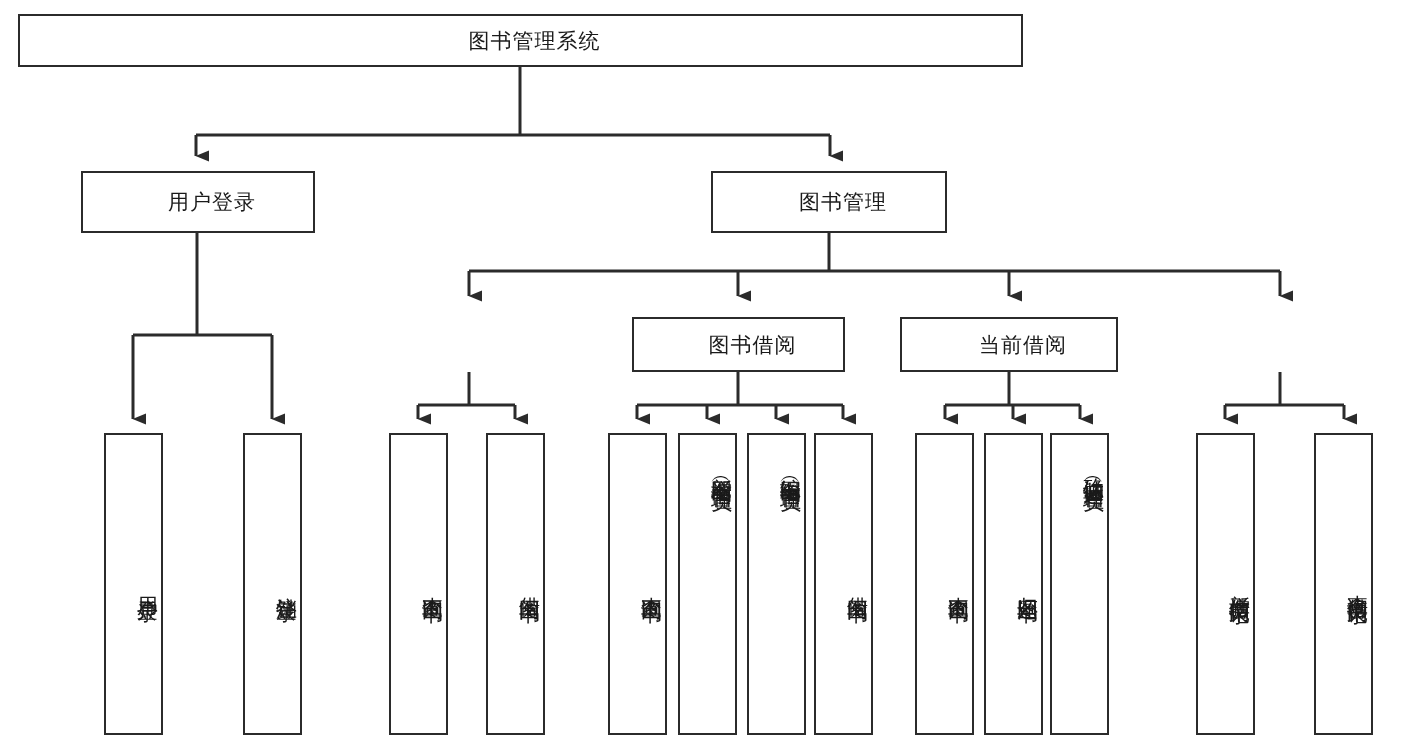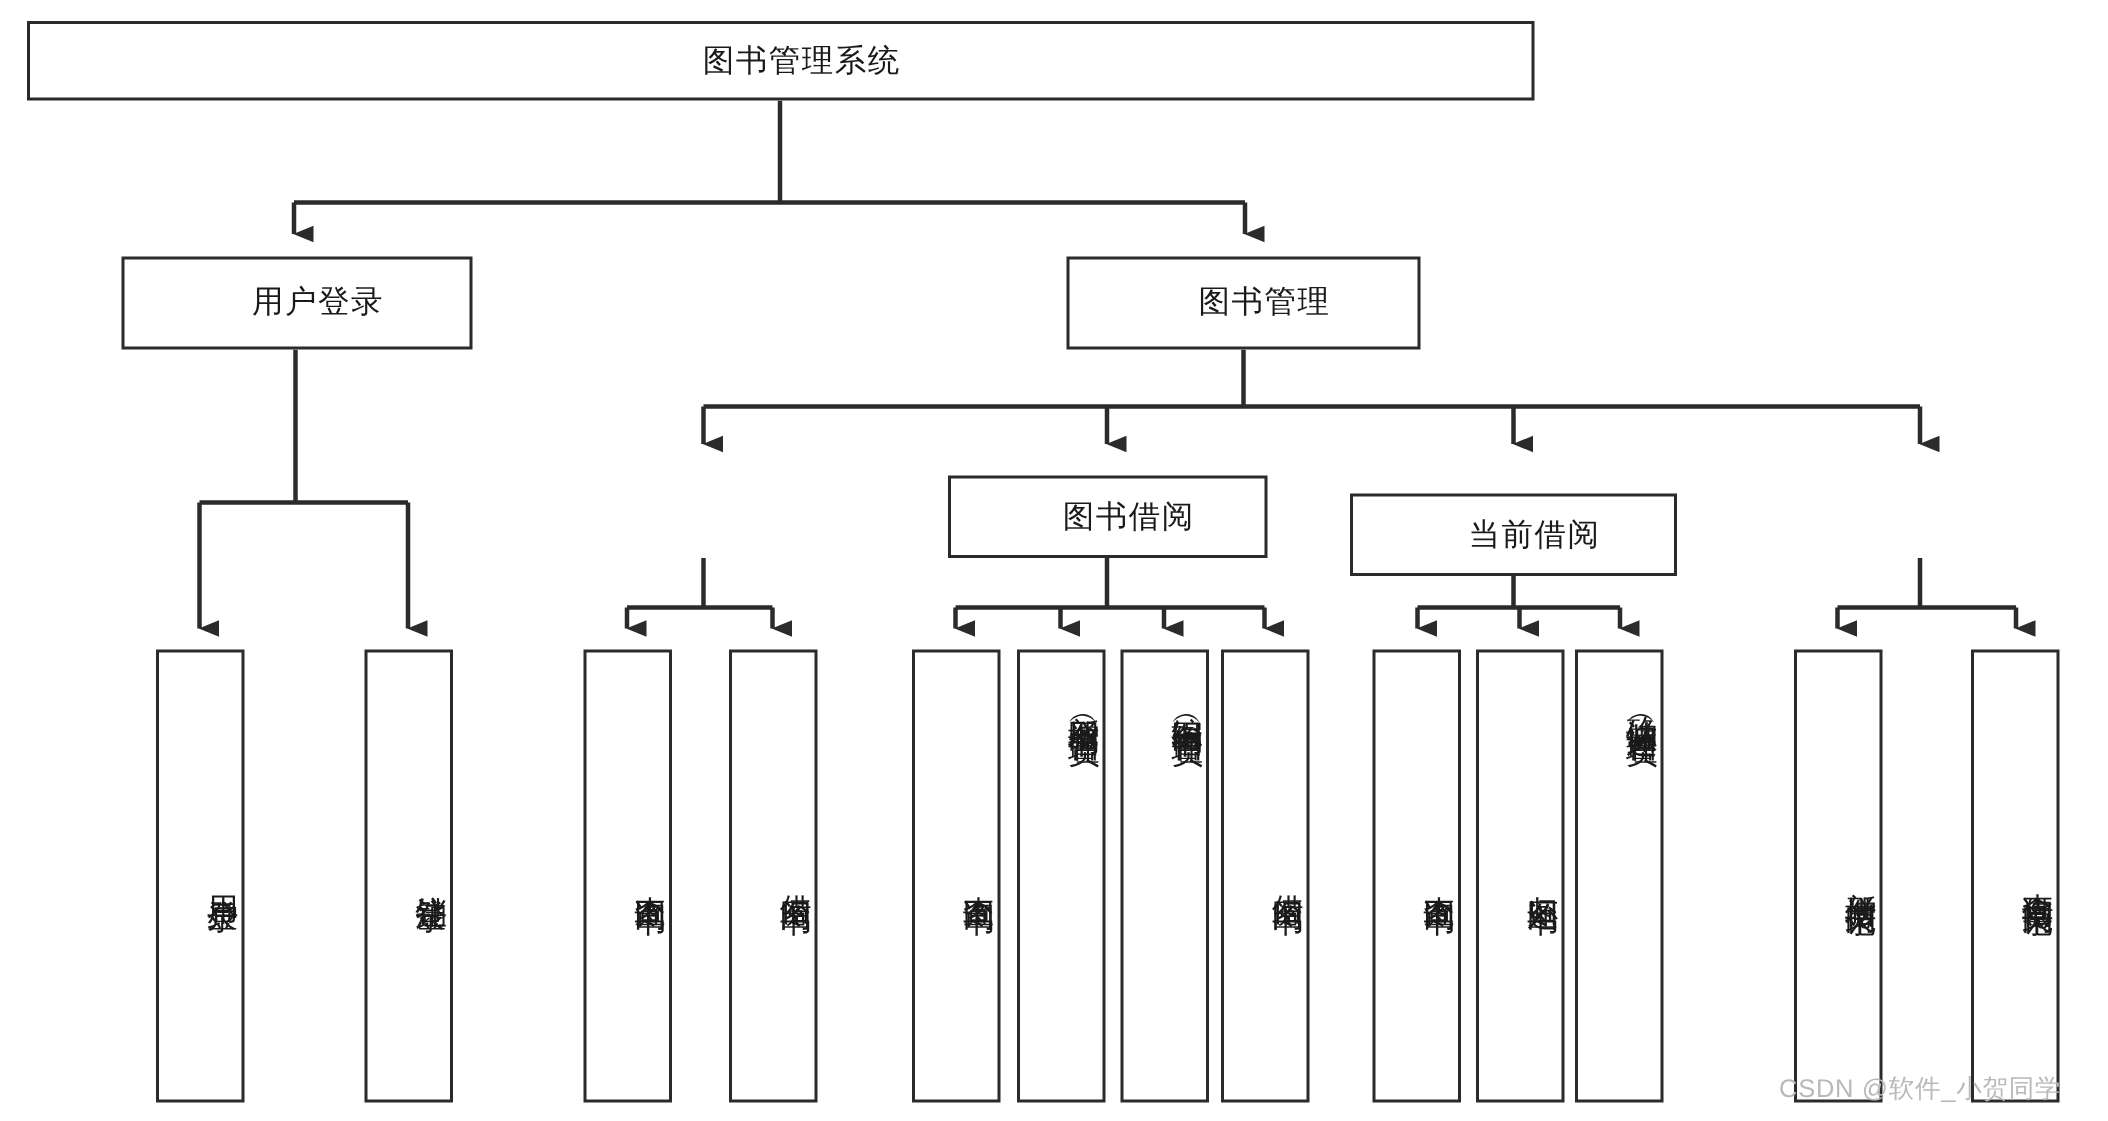--- a/index.html
+++ b/index.html
@@ -125,35 +125,34 @@
       <path d="M 1344 405 L 1344 419" marker-end="url(#arrow)"></path>
     </g>
   </svg>
 
   <div class="node horiz" style="left:18px; top:14px; width:1005px; height:53px;">图书管理系统</div>
 
   <div class="node horiz" style="left:81px; top:171px; width:234px; height:62px;">用户登录</div>
   <div class="node horiz" style="left:711px; top:171px; width:236px; height:62px;">图书管理</div>
 
   <div class="node horiz" style="left:632px; top:317px; width:213px; height:55px;text-align:center;">图书借阅</div>
-  <div class="node horiz" style="left:900px; top:329px; width:218px; height:55px;">当前借阅</div>
+  <div class="node horiz" style="left:900px; top:317px; width:218px; height:55px;">当前借阅</div>
 
   <div class="node vert mid" style="left:104px; top:433px; width:59px; height:302px;">用户登录</div>
   <div class="node vert mid" style="left:243px; top:433px; width:59px; height:302px;">注销登录</div>
 
   <div class="node vert mid" style="left:389px; top:433px; width:59px; height:302px;">查询图书</div>
   <div class="node vert mid" style="left:486px; top:433px; width:59px; height:302px;">借阅图书</div>
 
   <div class="node vert mid" style="left:608px; top:433px; width:59px; height:302px;">查询图书</div>
   <div class="node vert" style="left:678px; top:433px; width:59px; height:302px;">新增图书（管理员）</div>
   <div class="node vert" style="left:747px; top:433px; width:59px; height:302px;">编辑图书（管理员）</div>
   <div class="node vert mid" style="left:814px; top:433px; width:59px; height:302px;">借阅图书</div>
 
   <div class="node vert mid" style="left:915px; top:433px; width:59px; height:302px;">查询图书</div>
   <div class="node vert mid" style="left:984px; top:433px; width:59px; height:302px;">归还图书</div>
   <div class="node vert" style="left:1050px; top:433px; width:59px; height:302px;">确认归还（管理员）</div>
 
   <div class="node vert mid" style="left:1196px; top:433px; width:59px; height:302px;">新增借阅记录</div>
   <div class="node vert mid" style="left:1314px; top:433px; width:59px; height:302px;">查询借阅记录</div>
 
-  <div class="watermark">CSDN @软件_小贺同学</div>
 
 </div>
 
 </body></html>

